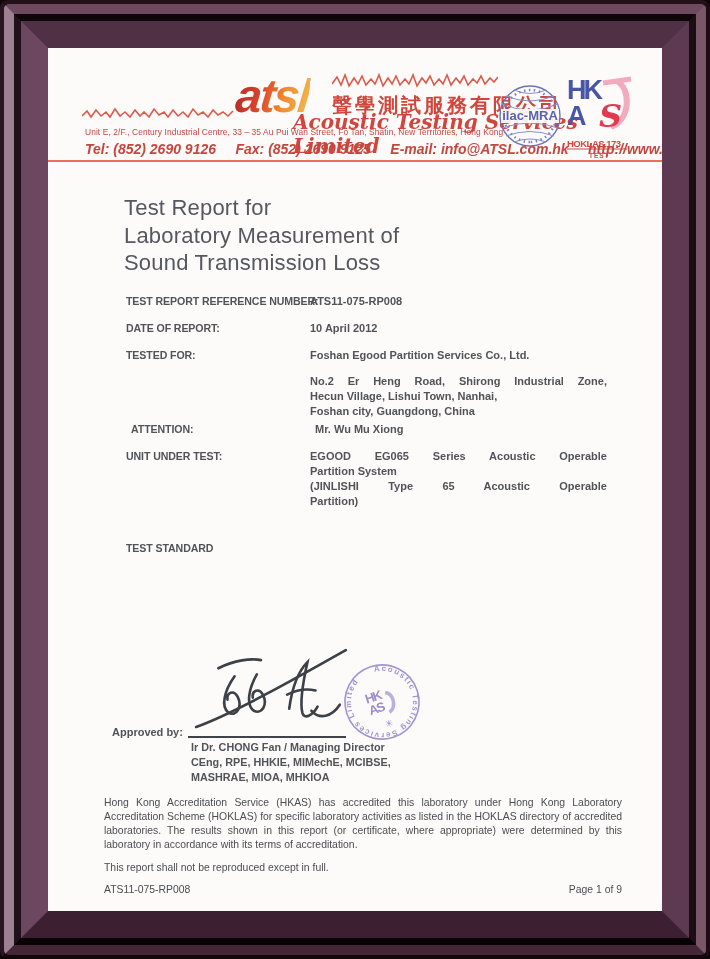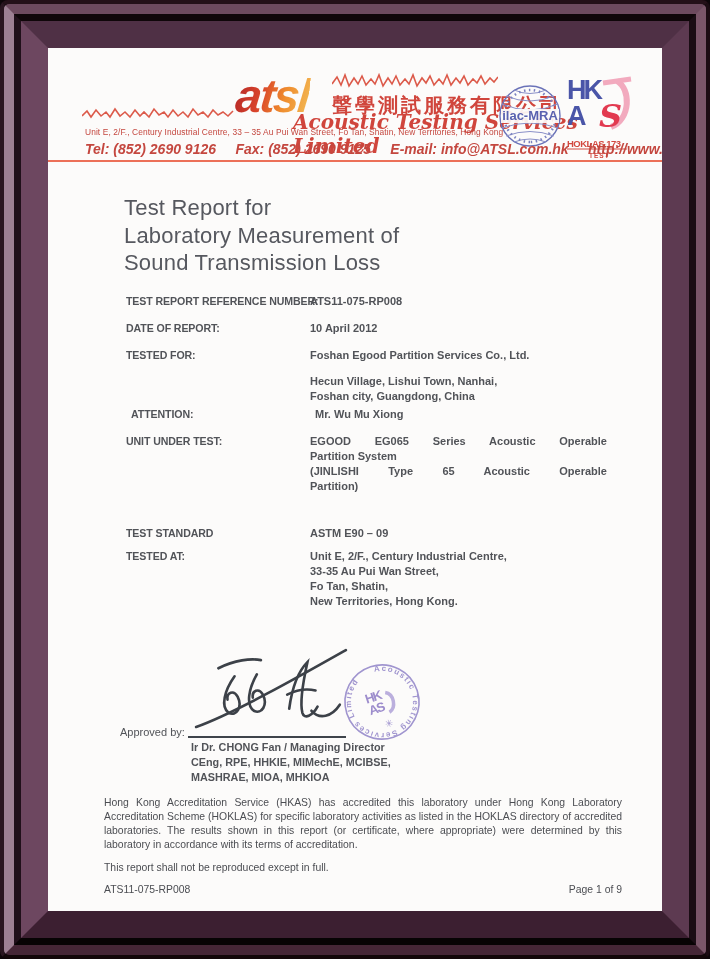--- a/index.html
+++ b/index.html
@@ -39,21 +39,21 @@
   .row:nth-child(4){margin-top:11px;}
   .row:nth-child(5){margin-top:3px;justify-content:flex-end;}
   .row:nth-child(6){}
   .row:nth-child(7){margin-top:32px;}
   .row:nth-child(8){margin-top:8px;}
   .lab{width:184px;flex:0 0 184px;font-size:10.6px;font-weight:bold;white-space:nowrap;letter-spacing:-.1px;line-height:14px;}
   .val{width:297px;flex:0 0 297px;font-size:11px;font-weight:bold;line-height:15px;}
   .val .just{text-align:justify;text-align-last:justify;}
 
   
-  .approved-label{position:absolute;left:72px;top:678px;font-size:11px;font-weight:normal;color:#515358;}
+  .approved-label{position:absolute;left:64px;top:678px;font-size:11px;font-weight:bold;color:#515358;}
   .sig{position:absolute;left:138px;top:598px;}
   .sig-line{position:absolute;left:140px;top:688px;width:158px;border-top:2px solid #3f444b;}
   .sig-name{position:absolute;left:143px;top:692px;font-size:10.8px;font-weight:bold;color:#515358;line-height:15px;}
   .stamp{position:absolute;left:288px;top:608px;opacity:.85;}
 
   
   .note1{position:absolute;left:56px;top:748px;width:518px;font-size:10.4px;line-height:14px;color:#4b4d52;
          text-align:justify;}
   .note2{position:absolute;left:56px;top:814px;font-size:10.4px;color:#4b4d52;}
   .pagefoot{position:absolute;left:56px;top:836px;width:518px;display:flex;justify-content:space-between;
@@ -127,20 +127,21 @@
               </div>
               <div class="row">
                 <div class="lab">TESTED FOR:</div>
                 <div class="val">
                   <div>Foshan Egood Partition Services Co., Ltd.</div>
                 </div>
               </div>
               <div class="row">
                 <div class="lab"></div>
                 <div class="val">
+                  <div class="just">No.2 Er Heng Road, Shirong Industrial Zone,</div>
                   <div>Hecun Village, Lishui Town, Nanhai,</div>
                   <div>Foshan city, Guangdong, China</div>
                 </div>
               </div>
               <div class="row">
                 <div class="lab">ATTENTION:</div>
                 <div class="val">
                   <div>Mr. Wu Mu Xiong</div>
                 </div>
               </div>
@@ -148,32 +149,20 @@
                 <div class="lab">UNIT UNDER TEST:</div>
                 <div class="val">
                   <div class="just">EGOOD EG065 Series Acoustic Operable</div>
                   <div>Partition System</div>
                   <div class="just">(JINLISHI Type 65 Acoustic Operable</div>
                   <div>Partition)</div>
                 </div>
               </div>
               <div class="row">
                 <div class="lab">TEST STANDARD</div>
-                <div class="val">
-                  <div>ASTM E90 – 09</div>
-                </div>
-              </div>
-              <div class="row">
-                <div class="lab">TESTED AT:</div>
-                <div class="val">
-                  <div>Unit E, 2/F., Century Industrial Centre,</div>
-                  <div>33-35 Au Pui Wan Street,</div>
-                  <div>Fo Tan, Shatin,</div>
-                  <div>New Territories, Hong Kong.</div>
-                </div>
               </div>
             </div>
 
       <div class="approved-label">Approved by:</div>
       <svg class="sig" width="170" height="86" viewBox="0 0 160 85">
         <g fill="none" stroke="#3c4148" stroke-width="2.6" stroke-linecap="round">
           <path d="M6,80 C45,66 115,26 154,4"></path>
           <path d="M28,22 C44,14 60,12 70,14"></path>
           <path d="M44,30 C34,44 30,60 38,66 C46,70 52,60 47,50 C43,43 36,46 37,53"></path>
           <path d="M66,28 C58,42 55,58 63,64 C71,68 77,58 72,48 C68,41 61,44 62,51"></path>

